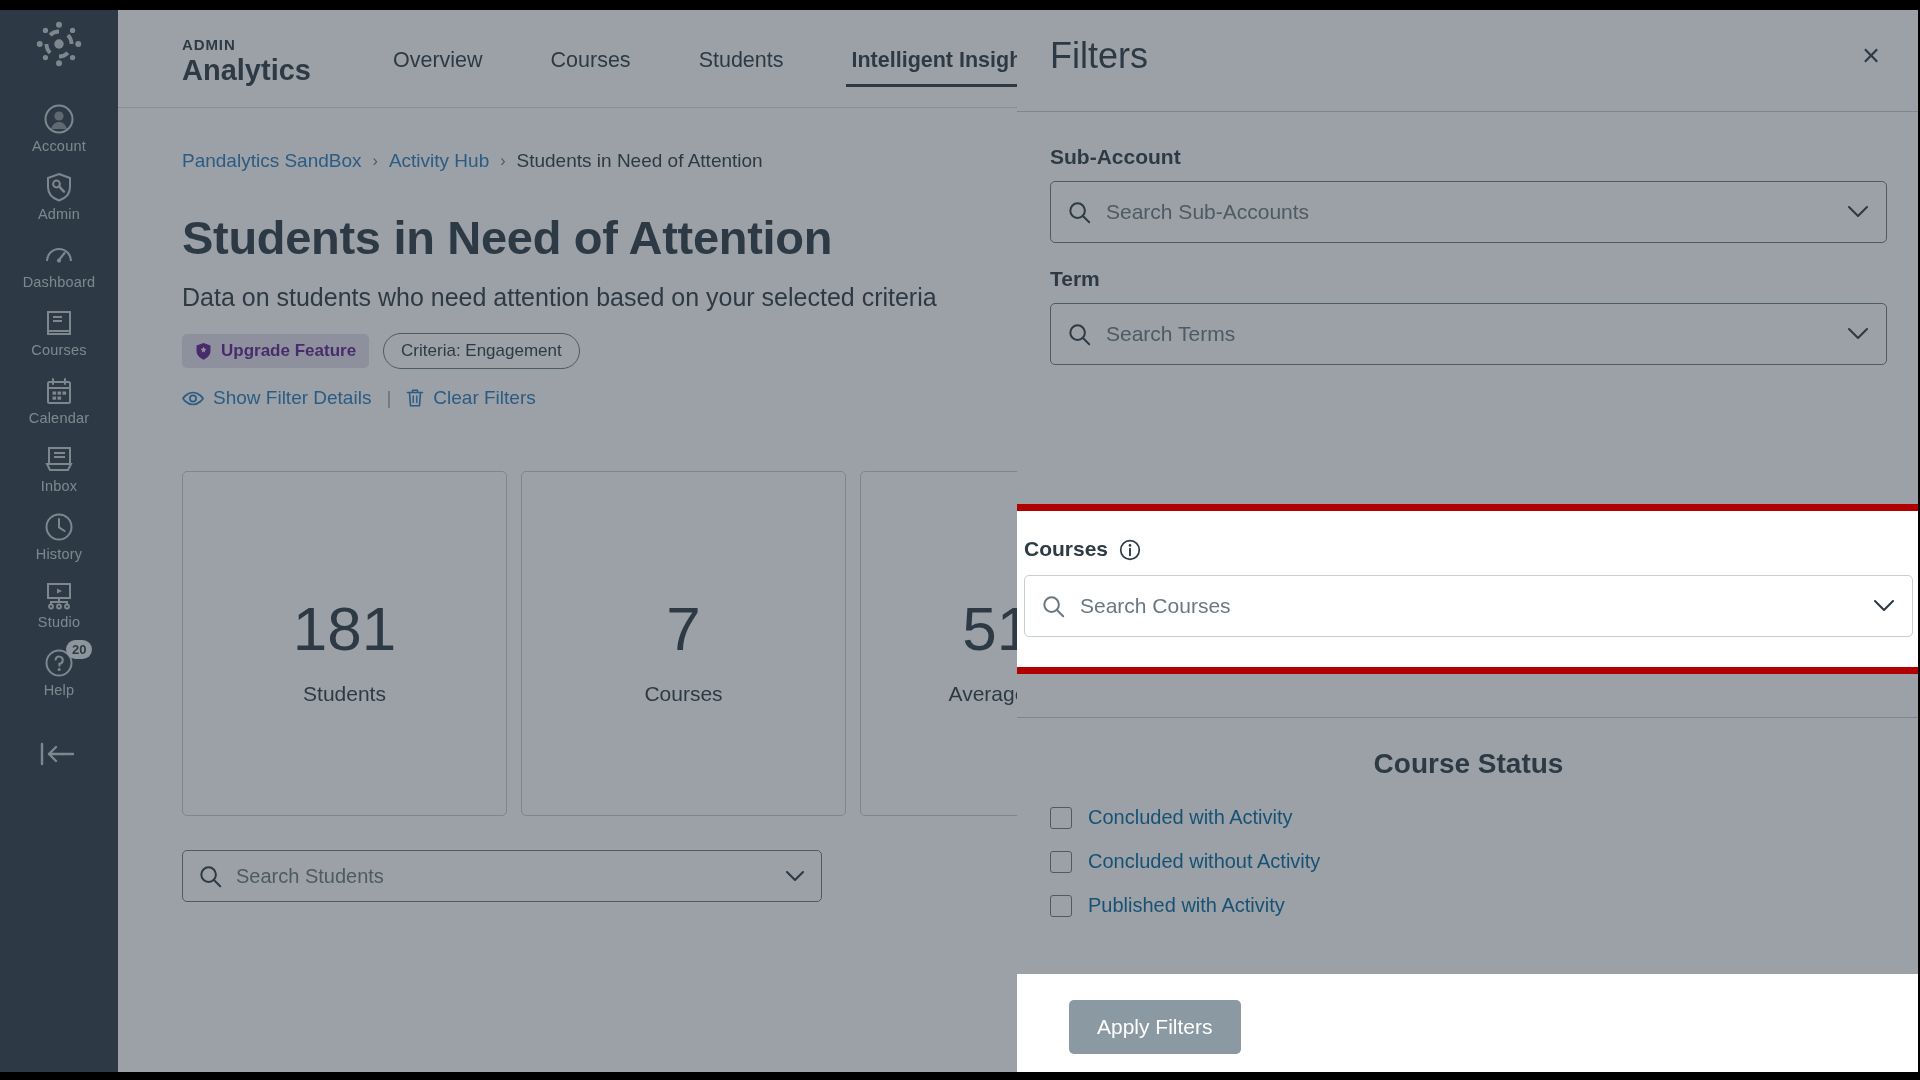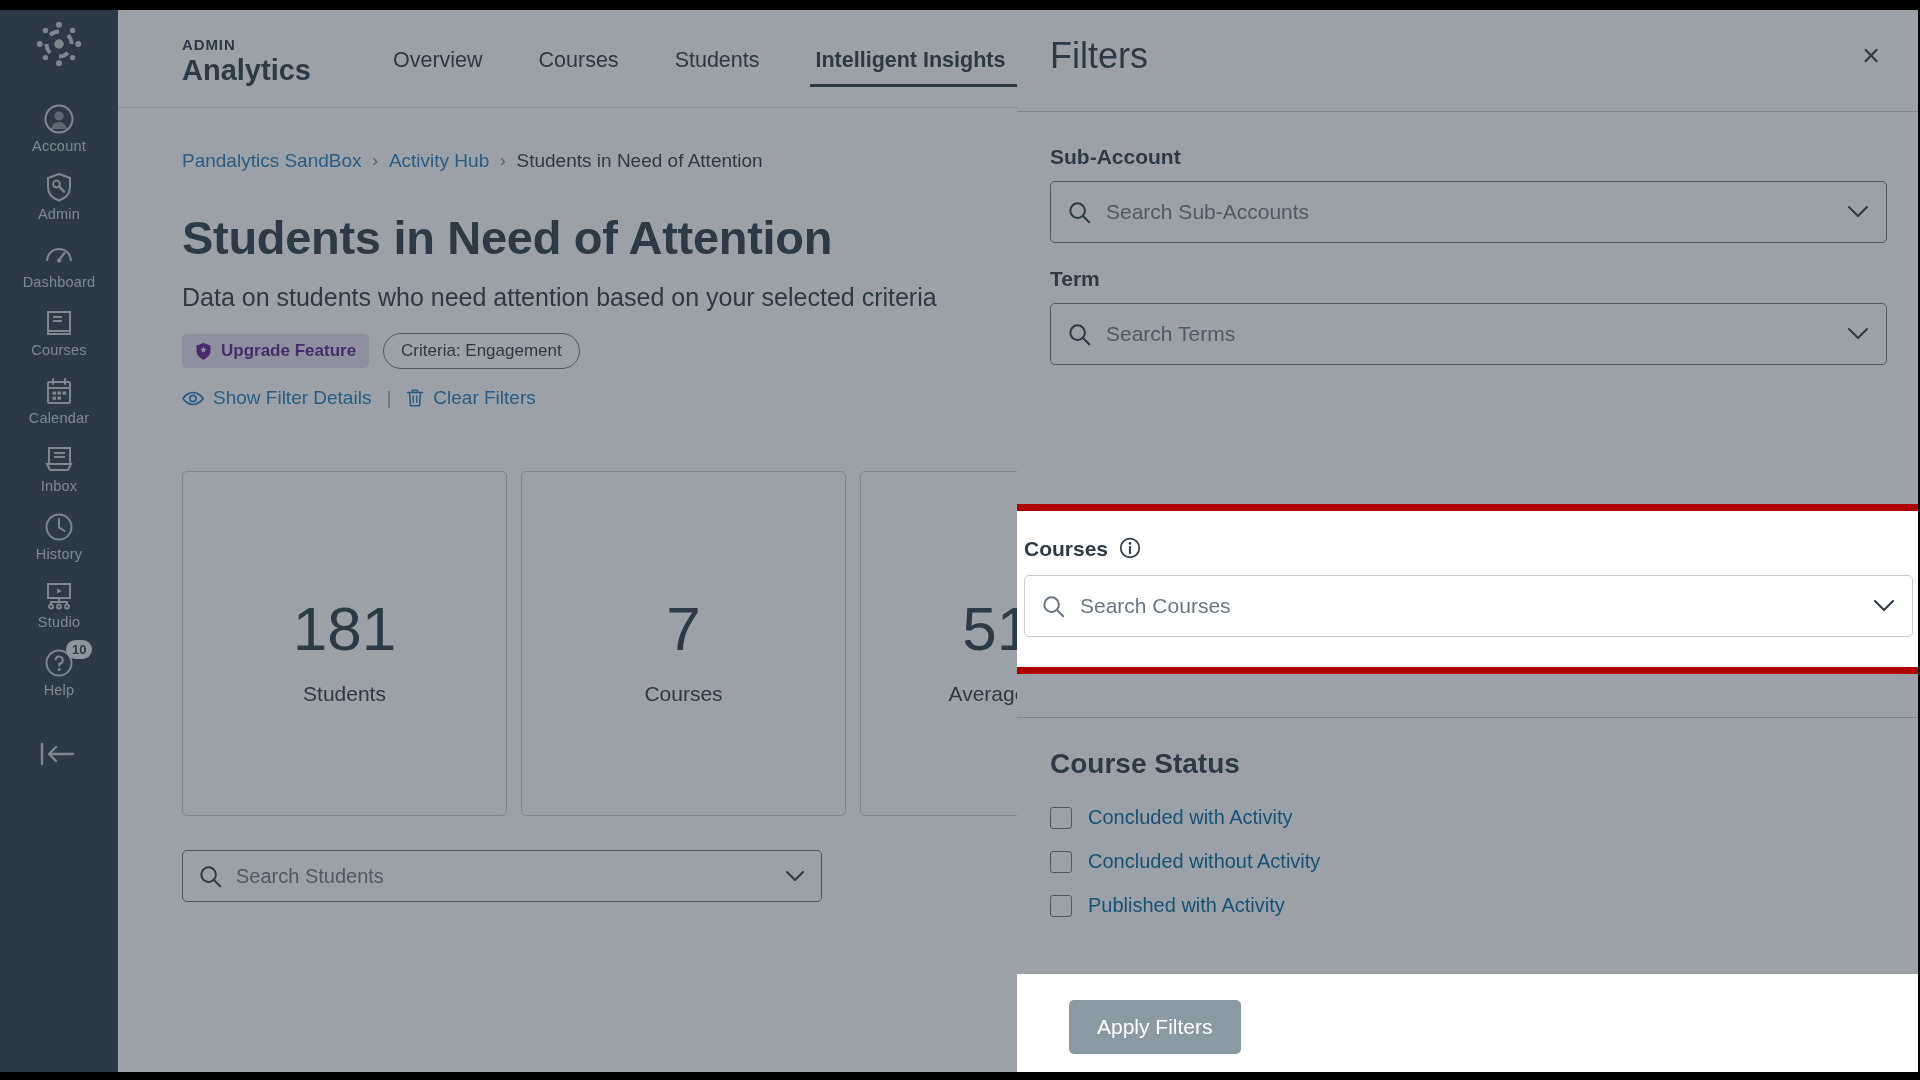--- a/index.html
+++ b/index.html
@@ -47,21 +47,21 @@
     display: flex; align-items: flex-end; padding: 0 0 0 64px;
   }
   .brand { padding-bottom: 20px; margin-right: 54px; }
   .brand-admin {
     font-size: 15px; font-weight: 700; color: #2d3b45;
     letter-spacing: .9px; line-height: 1.1;
   }
   .brand-title {
     font-size: 29px; font-weight: 700; color: #2d3b45; line-height: 1.15;
   }
-  .topnav { display: flex; align-items: flex-end; padding-bottom: 20px; gap: 0; }
+  .topnav { display: flex; align-items: flex-end; padding-bottom: 20px; gap: 12px; }
   .topnav-item {
     font-size: 21.5px; color: #2d3b45; padding: 0 28px 14px;
     text-decoration: none; position: relative; white-space: nowrap;
   }
   .topnav-item.active { font-weight: 700; }
   .topnav-item.active::after {
     content: ""; position: absolute; left: 22px; right: 22px; bottom: 0;
     height: 3px; background: #2d3b45;
   }
   .chev-down { display: inline-block; margin-left: 9px; }
@@ -140,40 +140,40 @@
   .tray-title { font-size: 36px; color: #2d3b45; }
   .tray-close {
     font-size: 31px; color: #2d3b45; background: none; border: none;
     cursor: pointer; line-height: 1; font-family: "Liberation Sans", sans-serif;
   }
   .tray-body { padding: 33px; flex: 1; overflow: hidden; position: relative; }
 
   .fgroup { margin-bottom: 24px; }
   .flabel {
     font-size: 21px; font-weight: 700; color: #2d3b45;
-    display: flex; align-items: flex-start; gap: 11px; margin-bottom: 12px;
+    display: flex; align-items: flex-end; gap: 11px; margin-bottom: 12px;
   }
   .fselect {
     height: 62px; border: 1px solid #6b7780; border-radius: 5px;
     display: flex; align-items: center; padding: 0 17px; gap: 15px;
     background: #fff;
   }
   .fselect .ph { color: #6b7780; font-size: 21px; flex: 1; }
 
   
   #courses-block {
     position: absolute; left: -33px; right: -33px; top: 392px;
     background: #ffffff; padding: 26px 33px 30px;
     border: 7px solid #b00000; z-index: 60;
   }
   #courses-block .flabel { margin-bottom: 14px; }
   #courses-block .fselect { border-color: #c7cdd1; }
 
   .status-sep { border-top: 1px solid #c7cdd1; margin: 0 -33px 30px; }
-  .status-title { font-size: 28px; font-weight: 700; color: #2d3b45; margin-bottom: 26px; }
+  .status-title { font-size: 28px; font-weight: 700; color: #2d3b45; margin-bottom: 26px; text-align: center; }
   .cb-row { display: flex; align-items: center; gap: 16px; margin-bottom: 21px; }
   .cb-box {
     width: 22px; height: 22px; border: 1px solid #6b7780;
     border-radius: 3px; background: #fff; flex: none;
   }
   .cb-label { font-size: 20px; color: #0369a1; }
 
   .tray-foot {
     position: absolute; left: 0; bottom: 0; width: 903px; padding: 26px 52px;
     background: #fff; z-index: 45;
@@ -285,21 +285,21 @@
         <path d="M14 9.5l5 2.5-5 2.5z" fill="#c7cdd1"></path>
         <path d="M16 19v4M16 23H8v3M16 23h8v3" fill="none" stroke="#c7cdd1" stroke-width="2"></path>
         <circle cx="8" cy="27.5" r="2" fill="none" stroke="#c7cdd1" stroke-width="1.8"></circle>
         <circle cx="16" cy="27.5" r="2" fill="none" stroke="#c7cdd1" stroke-width="1.8"></circle>
         <circle cx="24" cy="27.5" r="2" fill="none" stroke="#c7cdd1" stroke-width="1.8"></circle>
       </svg>
       <span class="nav-label">Studio</span>
     </a>
 
     <a class="nav-item" href="#">
-      <span class="help-badge">10</span>
+      <span class="help-badge">20</span>
       <svg class="nav-icon" viewBox="0 0 32 32">
         <circle cx="16" cy="16" r="12.5" fill="none" stroke="#c7cdd1" stroke-width="2"></circle>
         <path d="M12.6 12.6a3.6 3.6 0 1 1 3.8 4.2v2" fill="none" stroke="#c7cdd1" stroke-width="2" stroke-linecap="round"></path>
         <circle cx="16.2" cy="22.6" r="1.5" fill="#c7cdd1"></circle>
       </svg>
       <span class="nav-label">Help</span>
     </a>
 
     <div class="collapse-wrap">
       <svg width="40" height="26" viewBox="0 0 40 26">

